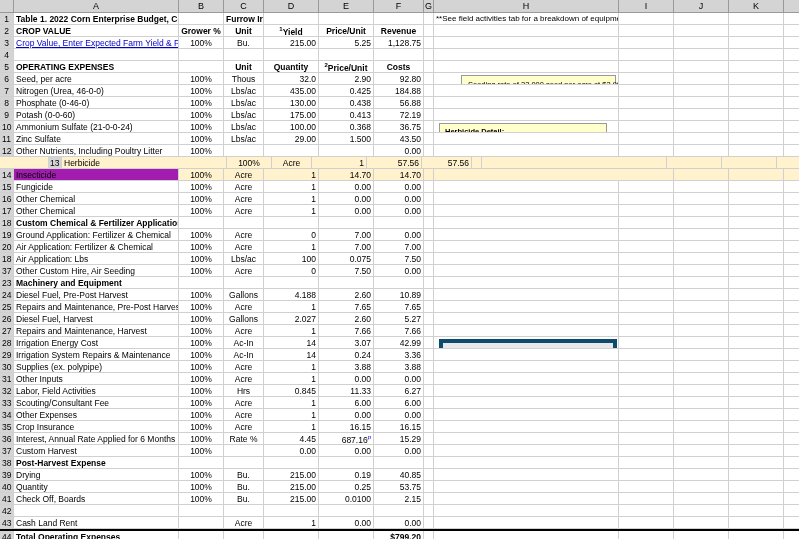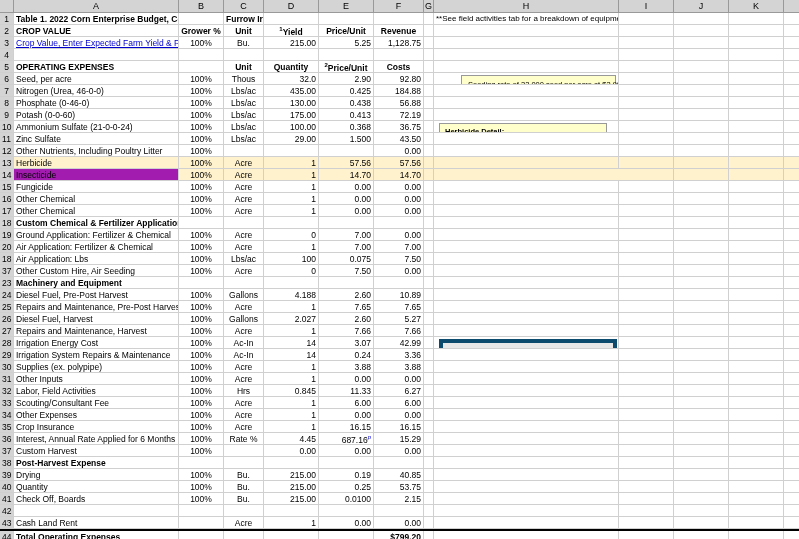--- a/index.html
+++ b/index.html
@@ -336,21 +336,21 @@
     <div class="cell col-f right">0.00</div>
     <div class="cell col-g"></div>
     <div class="cell col-h"></div>
     <div class="cell col-i"></div>
     <div class="cell col-j"></div>
     <div class="cell col-k"></div>
     <div class="cell col-l"></div>
   </div>
 
   <div class="row" style="background:#fff2cc;">
-    <div class="row-num cell" style="background:#d4d4d4;">13</div>
+    <div class="row-num cell" style="background:#d4d4d4;margin-left:48px;">13</div>
     <div class="cell col-a" style="background:#fff2cc;">Herbicide</div>
     <div class="cell col-b center" style="background:#fff2cc;">100%</div>
     <div class="cell col-c center" style="background:#fff2cc;">Acre</div>
     <div class="cell col-d right" style="background:#fff2cc;">1</div>
     <div class="cell col-e right" style="background:#fff2cc;">57.56</div>
     <div class="cell col-f right" style="background:#fff2cc;">57.56</div>
     <div class="cell col-g"></div>
     <div class="cell col-h"></div>
     <div class="cell col-i"></div>
     <div class="cell col-j"></div>

